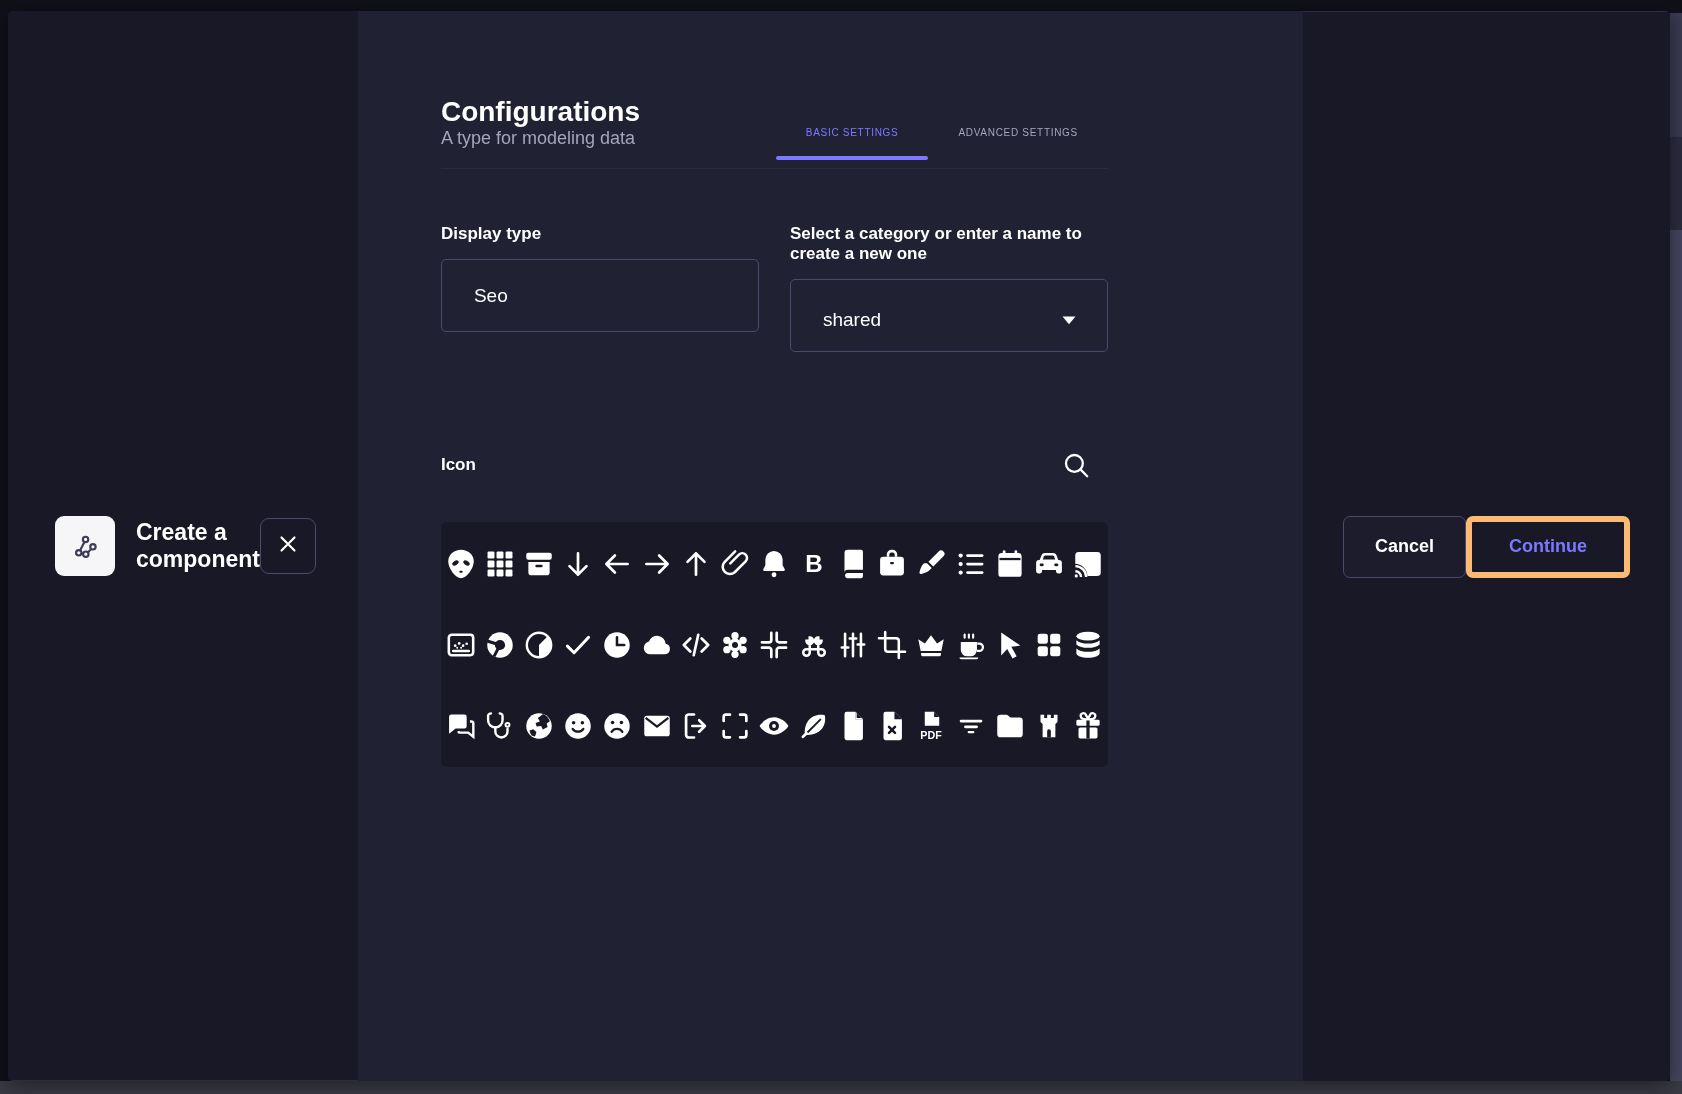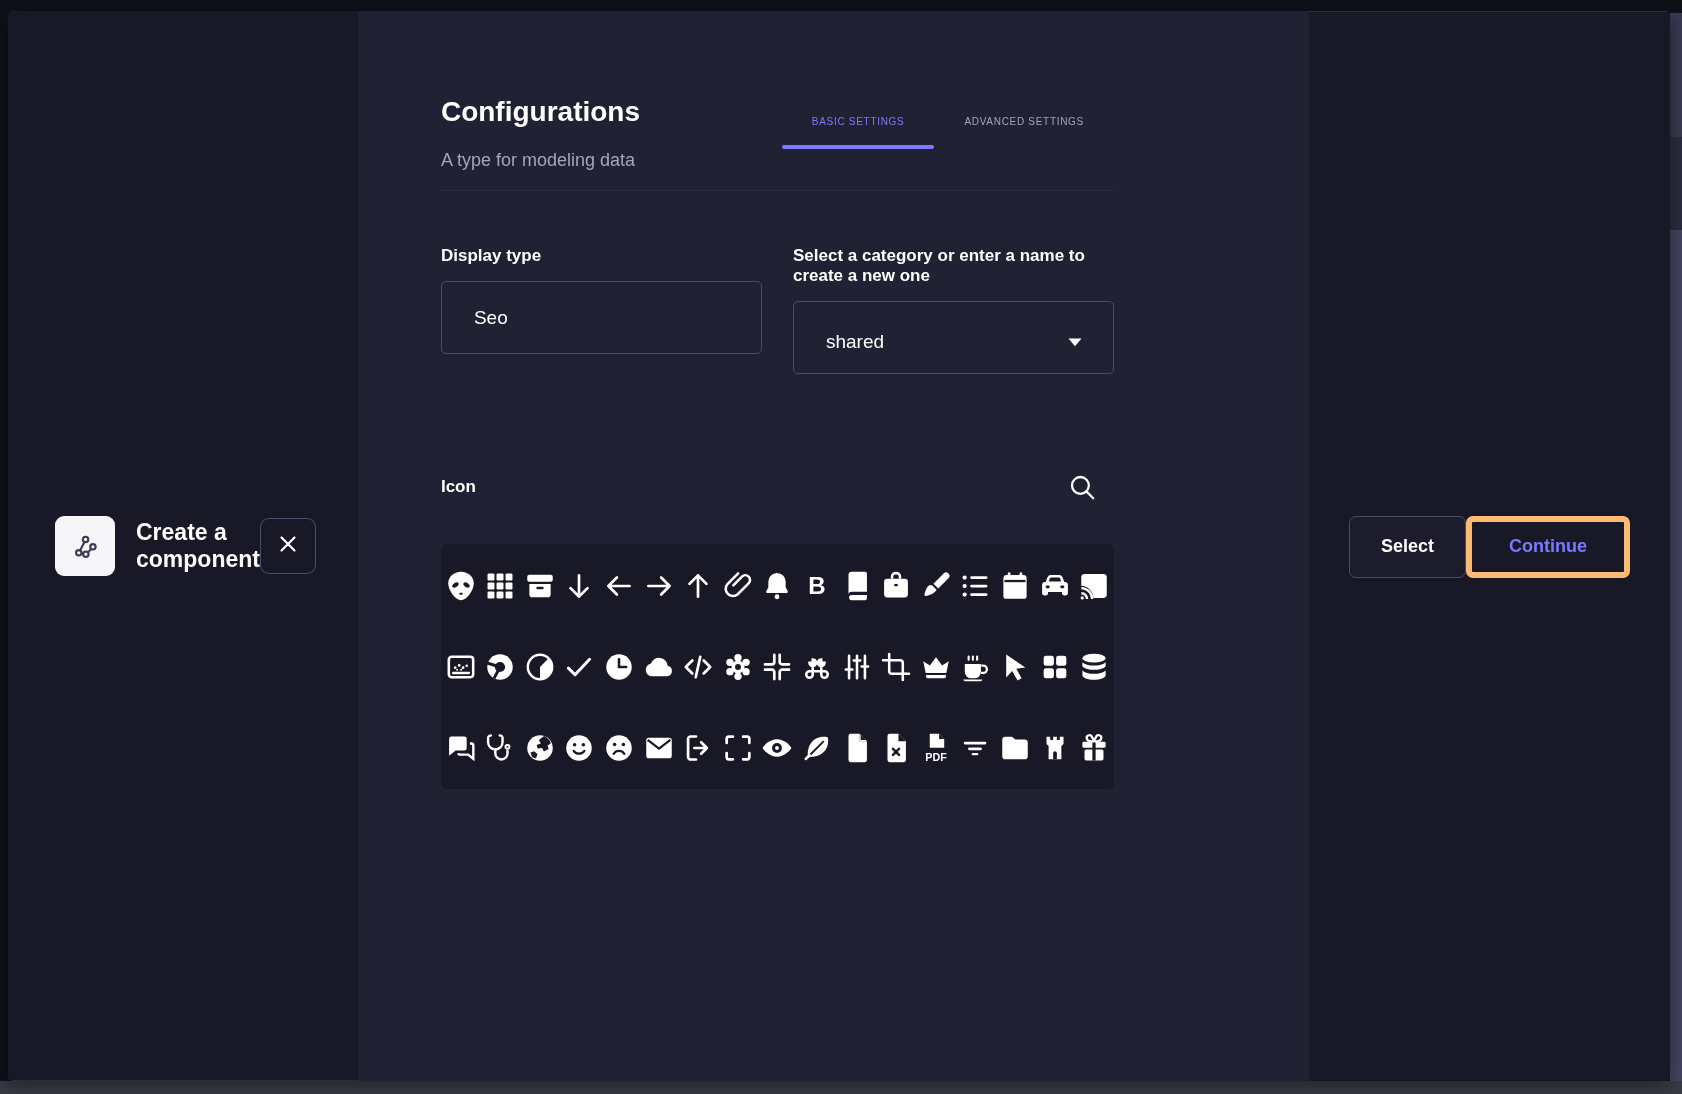--- a/index.html
+++ b/index.html
@@ -20,24 +20,24 @@
   .chip{width:60px;height:60px;border-radius:9px;background:#f6f6f9;display:flex;
         align-items:center;justify-content:center;flex:0 0 auto;}
   .chip svg{width:34px;height:34px;}
   .modal-title{margin:0 0 0 21px;font-size:23px;font-weight:700;color:#ffffff;flex:1;}
   .close-btn{width:56px;height:56px;border:1px solid #4a4a6a;border-radius:9px;background:transparent;
              display:flex;align-items:center;justify-content:center;cursor:pointer;padding:0;}
   .close-btn svg{width:26px;height:26px;}
 
   .modal-body{flex:1;padding:85px 195px 0 83px;box-sizing:border-box;}
 
-  .top-row{display:flex;justify-content:space-between;align-items:flex-start;border-bottom:1px solid #2b2b42;}
+  .top-row{display:flex;justify-content:space-between;align-items:center;border-bottom:1px solid #2b2b42;}
   .headings{padding-bottom:19px;}
   .page-heading{margin:0;font-size:28px;font-weight:700;color:#ffffff;}
-  .page-subheading{margin:22px 0 0;font-size:18px;color:#a5a5ba;}
+  .page-subheading{margin:0 0 0;font-size:18px;color:#a5a5ba;}
   .tabs{display:flex;}
   .tab{position:relative;padding:20px 30px;font-size:10px;font-weight:400;letter-spacing:.7px;
        color:#a5a5ba;background:none;border:none;cursor:pointer;font-family:inherit;text-transform:uppercase;}
   .tab.active{color:#7b79ff;}
   .tab.active::after{content:"";position:absolute;left:0;right:0;bottom:-2px;height:4px;
                      border-radius:2px;background:#7b79ff;}
 
   .form-row{display:flex;gap:31px;margin-top:55px;}
   .field{flex:1;min-width:0;}
   .field-label{display:block;font-size:17px;font-weight:700;color:#ffffff;margin-bottom:15px;}
@@ -510,18 +510,18 @@
                 <rect fill="#ffffff" x="5.3" y="13" width="13.4" height="7.8" rx="1.2"></rect>
                 <rect fill="#181826" x="10.85" y="7.6" width="2.3" height="13.2"></rect>
                 <path fill="none" stroke="#ffffff" stroke-width="1.6" d="M12 7.2s-4.6.5-5.1-1.9a1.9 1.9 0 013.7-.9c.8 1 1.4 2.8 1.4 2.8zm0 0s4.6.5 5.1-1.9a1.9 1.9 0 00-3.7-.9c-.8 1-1.4 2.8-1.4 2.8z"></path>
               </svg>
             </div>
           </div>
       </div>
     </div>
 
     <div class="modal-footer">
-      <button class="btn btn-cancel">Select</button>
+      <button class="btn btn-cancel">Cancel</button>
       <button class="btn btn-continue">Continue</button>
     </div>
 
   </div>
 </div>
 
 </body></html>

